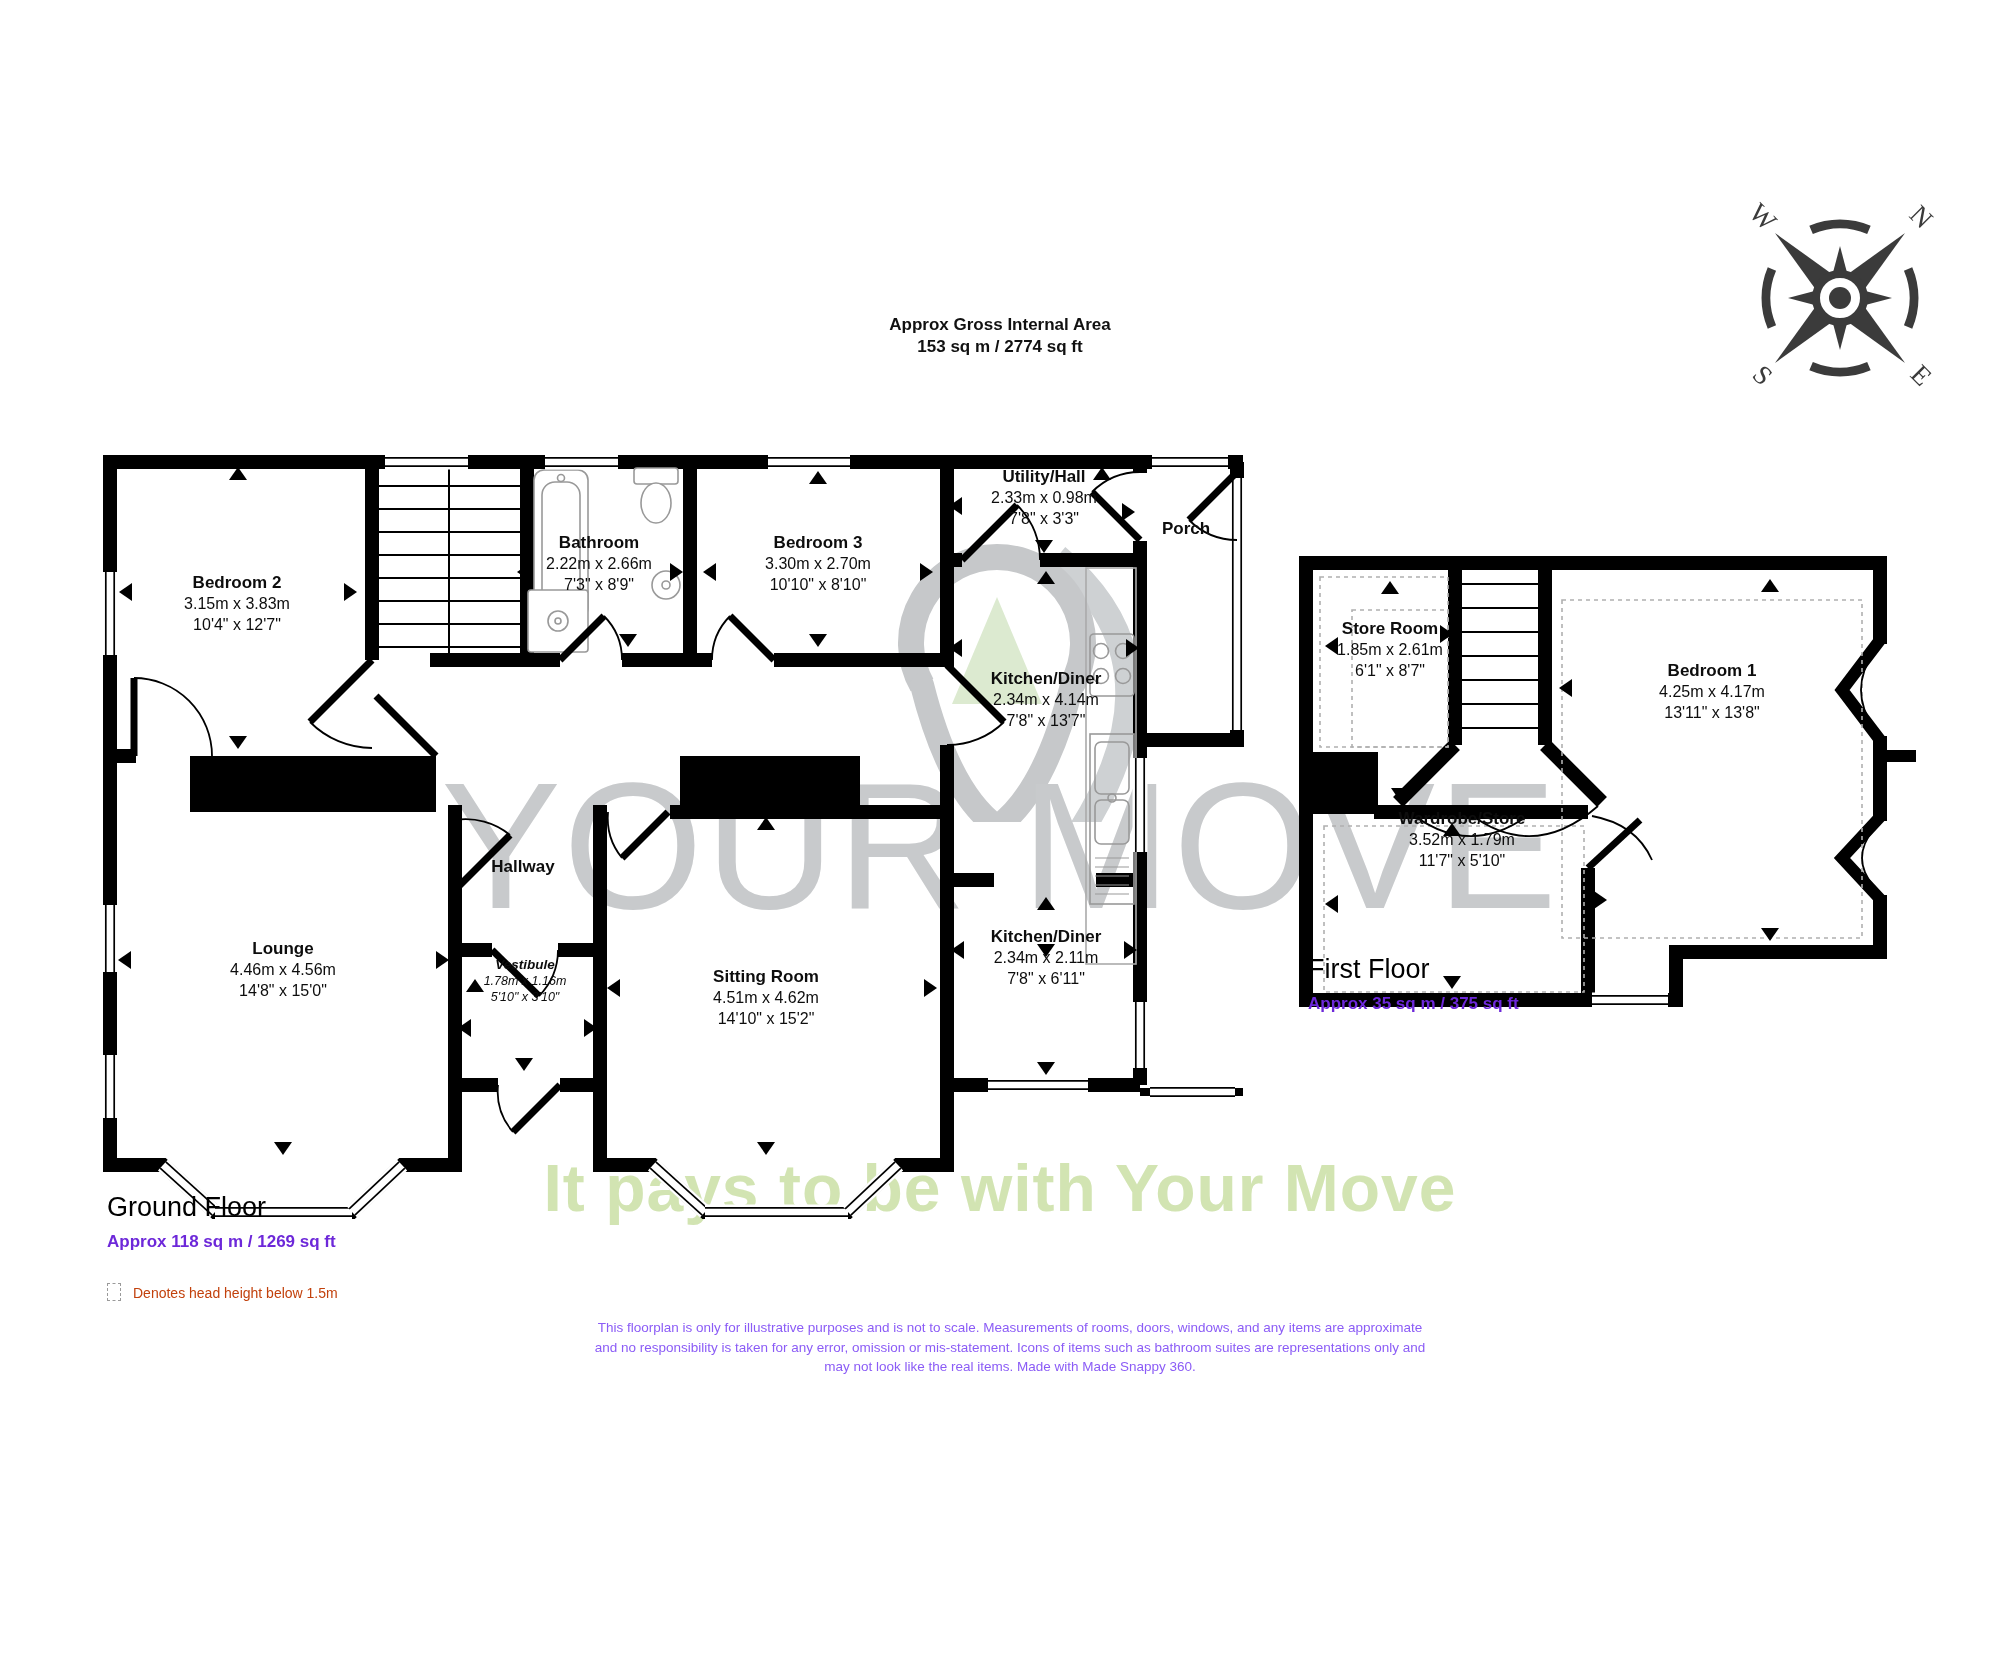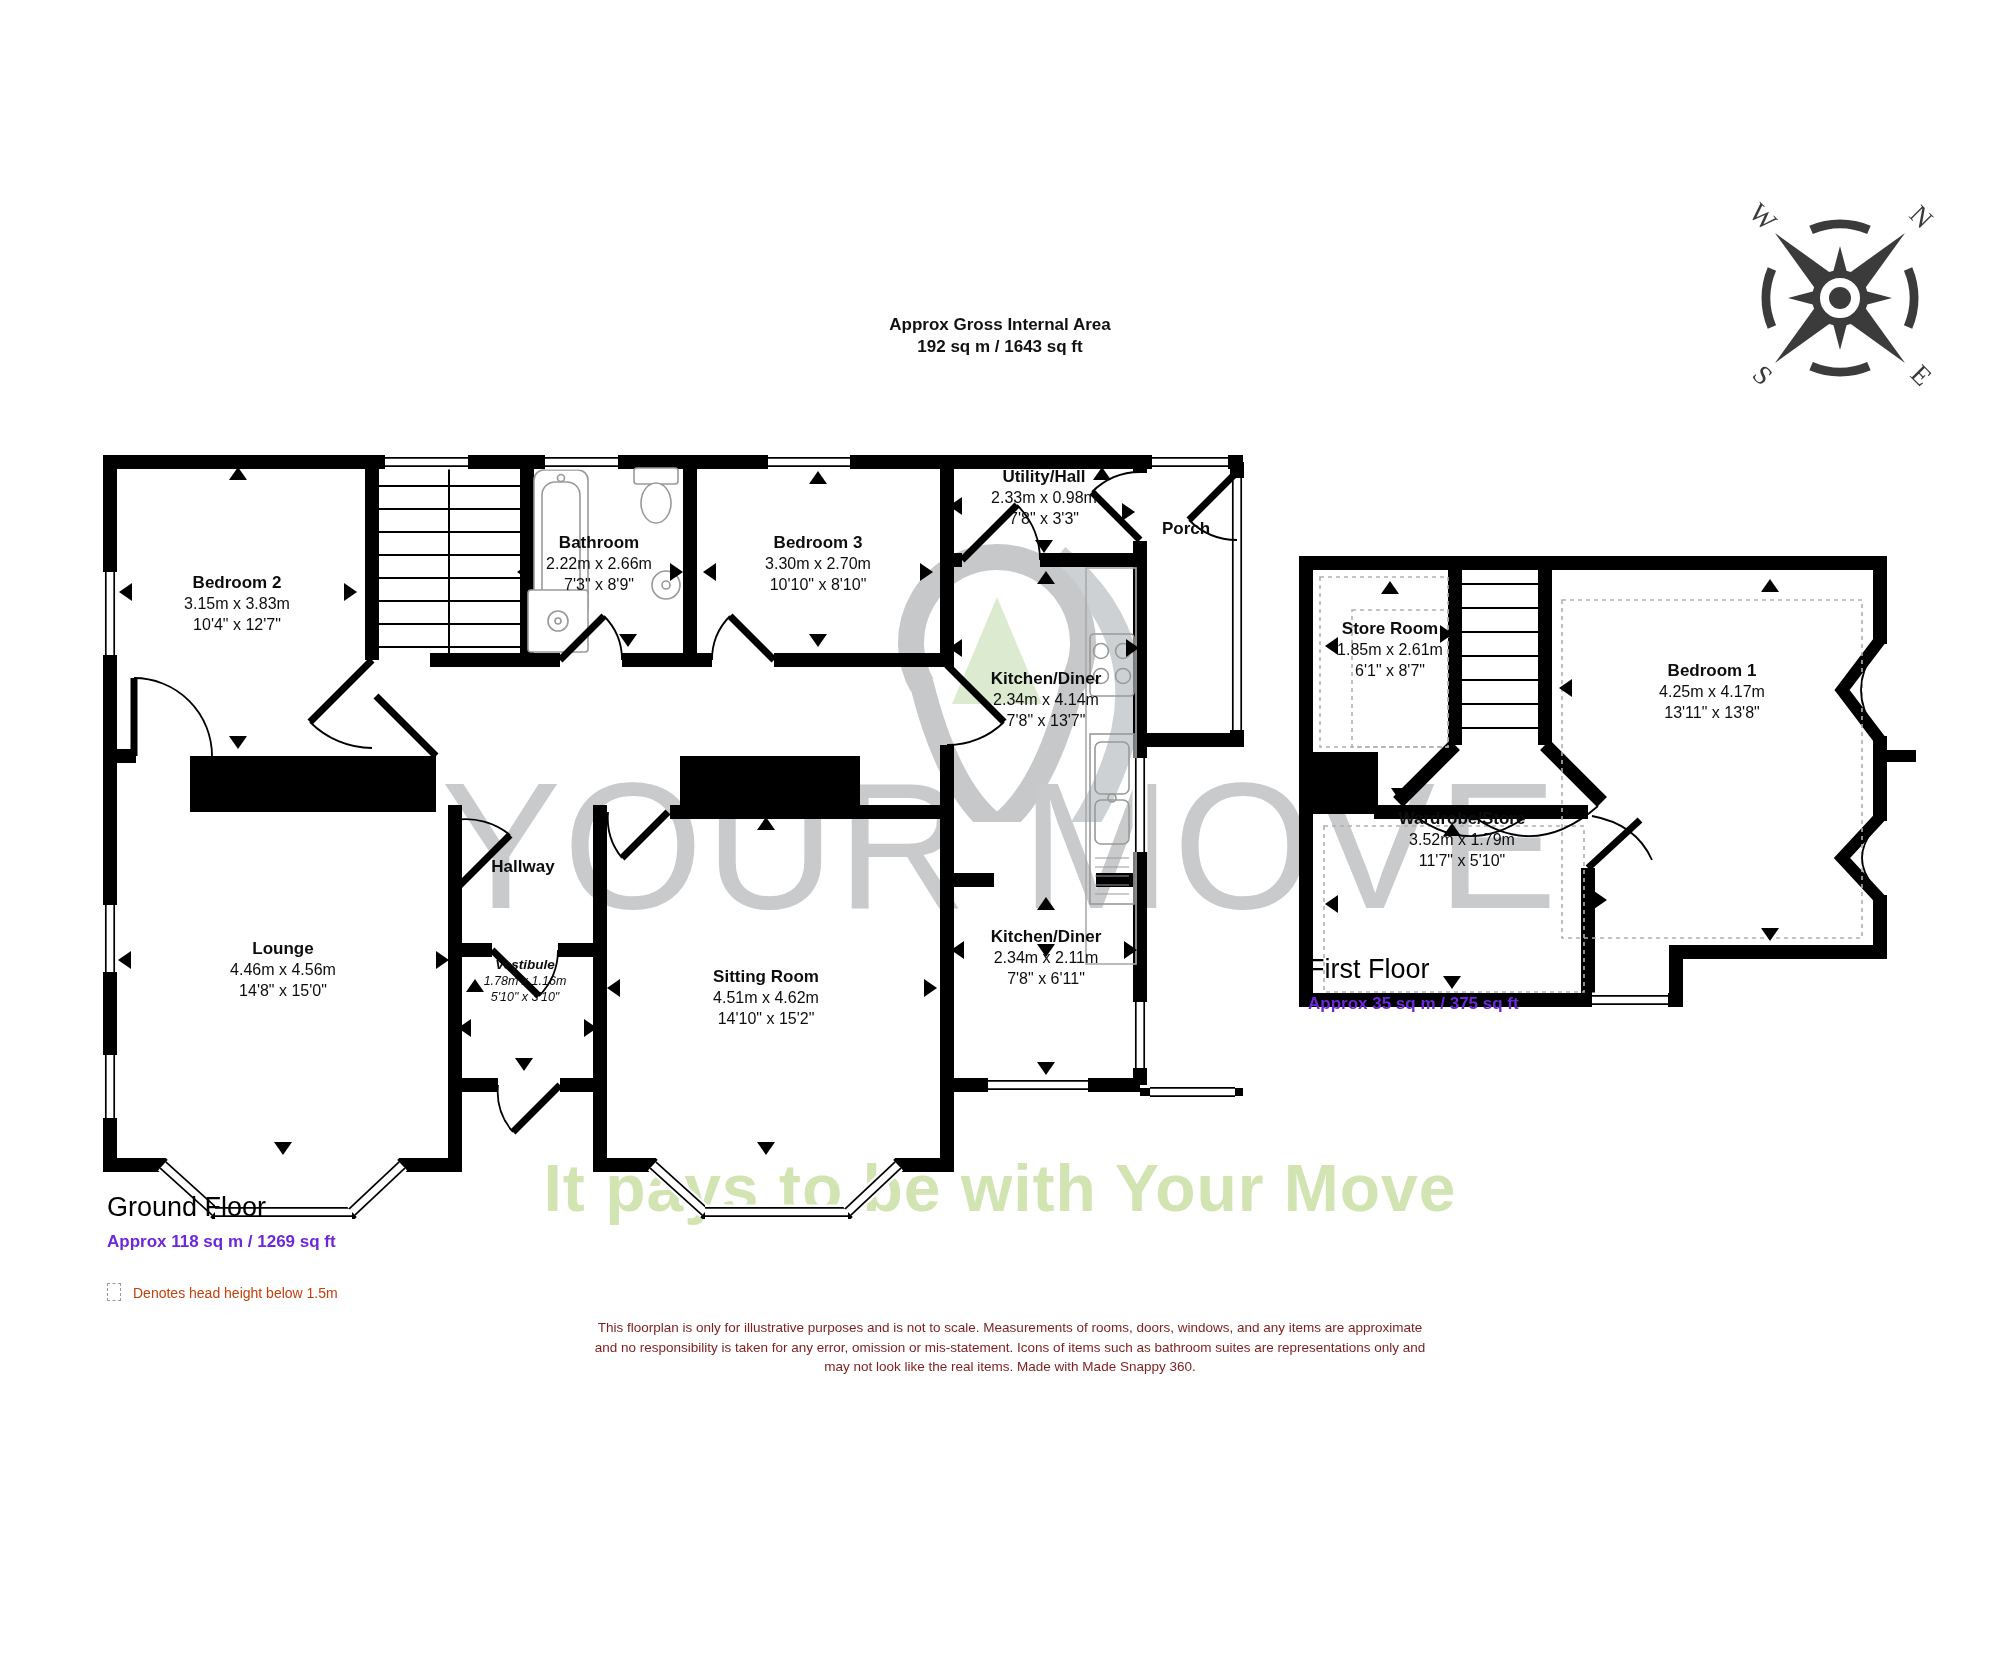--- a/index.html
+++ b/index.html
@@ -21,21 +21,21 @@
   .room-label.small .dims{font-size:12.5px;}
   
   .floor-title{position:absolute;font-size:27px;font-weight:400;color:#000;}
   .floor-area{position:absolute;font-size:17px;font-weight:bold;color:#6d28d9;}
   
   .legend{position:absolute;left:107px;top:1283px;font-size:14px;color:#c2410c;}
   .legend .box{display:inline-block;width:12px;height:16px;border:1.6px dashed #9a9a9a;
       vertical-align:-3px;margin-right:12px;}
   
   .disclaimer{position:absolute;left:400px;width:1220px;top:1318px;text-align:center;
-      font-size:13.5px;line-height:19.5px;color:#7f1d1d;}
+      font-size:13.5px;line-height:19.5px;color:#8b5cf6;}
   .disclaimer span{display:block;}
   svg{position:absolute;left:0;top:0;}
 </style>
 </head>
 <body>
 
 <div class="page">
 
   <div>
     <svg width="280" height="340" style="left:857px;top:482px;" viewBox="-140 -160 280 340">
@@ -296,21 +296,21 @@
         <text x="0" y="-112">N</text>
         <text x="112" y="0">E</text>
         <text x="0" y="112">S</text>
         <text x="-112" y="0">W</text>
       </g>
     </g>
   </svg>
 
   <div class="gia">
     <div>Approx Gross Internal Area</div>
-    <div>192 sq m / 1643 sq ft</div>
+    <div>153 sq m / 2774 sq ft</div>
   </div>
 
   <div class="room-label" style="left:237px;top:572px;">
     <div>Bedroom 2</div>
       <div class="dims">3.15m x 3.83m</div>
       <div class="dims">10'4" x 12'7"</div>
   </div>
   <div class="room-label" style="left:599px;top:532px;">
     <div>Bathroom</div>
       <div class="dims">2.22m x 2.66m</div>

